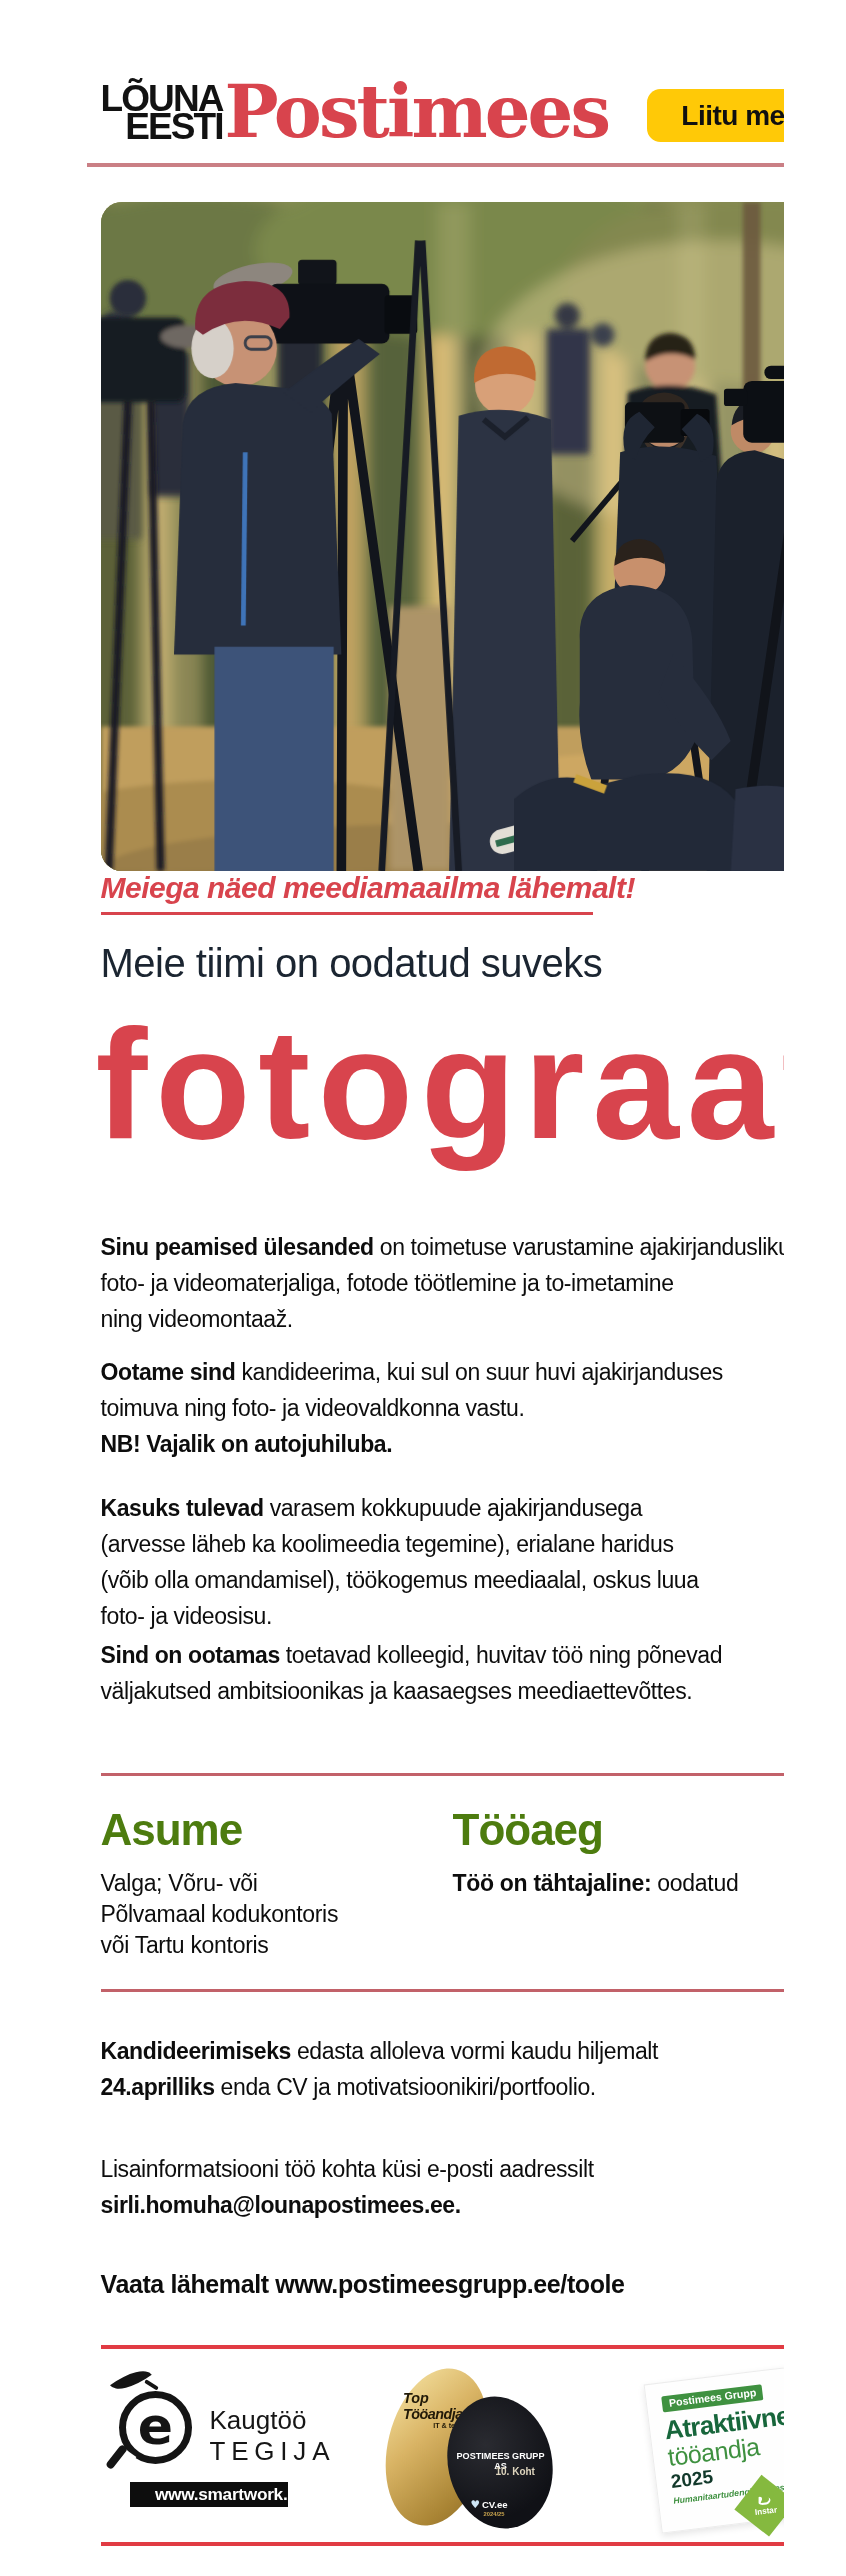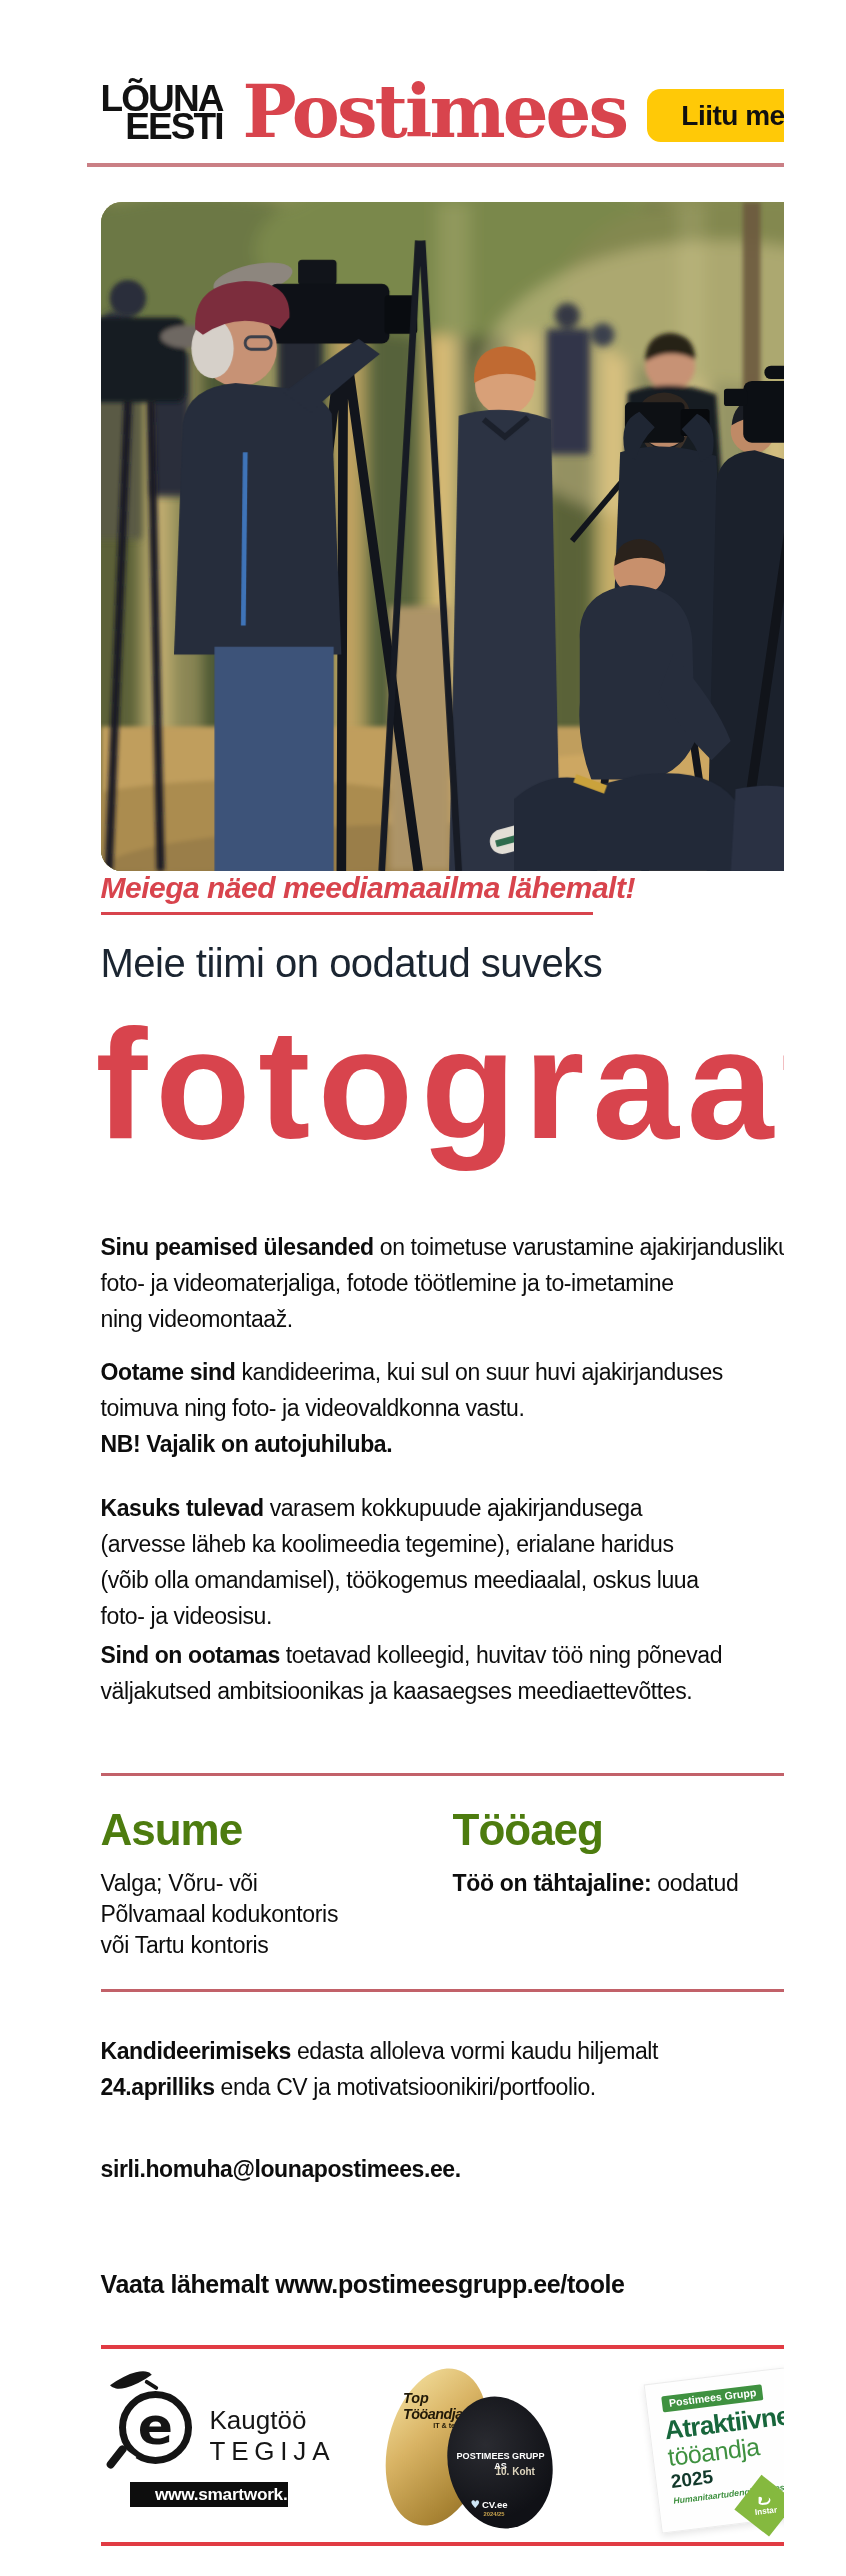--- a/index.html
+++ b/index.html
@@ -2,21 +2,21 @@
 <html><head>
 <meta charset="utf-8">
 <style>
   * { margin:0; padding:0; box-sizing:border-box; }
   body { background:#fff; font-family:"Liberation Sans", sans-serif; }
   .page { position:relative; width:721px; height:2576px; background:#fff; overflow:hidden; margin:0 auto; }
 
   
   .logo-block { position:absolute; left:38px; top:85px; display:flex; align-items:flex-start; }
   .logo-stack { font-weight:800; font-size:37px; line-height:28px; letter-spacing:-1.9px; text-align:right; color:#121212; }
-  .logo-brand { font-family:"DejaVu Serif", serif; font-weight:bold; font-size:72px; line-height:58px; color:#d8444d; letter-spacing:-2.9px; margin-left:20px; position:relative; top:-1.9px; }
+  .logo-brand { font-family:"DejaVu Serif", serif; font-weight:bold; font-size:72px; line-height:58px; color:#d8444d; letter-spacing:-2.9px; margin-left:2px; position:relative; top:-1.9px; }
   .join-btn { position:absolute; left:584px; top:89px; width:227px; height:53px; background:#ffc907; border-radius:13.5px; border:none; color:#101010; font-weight:800; font-size:28px; display:flex; align-items:center; justify-content:center; font-family:"Liberation Sans",sans-serif; cursor:pointer; letter-spacing:-0.5px; }
   .line-header { position:absolute; top:163px; left:24px; width:798px; height:3.8px; background:#ca7f85; }
 
   
   .photo { position:absolute; left:38px; top:202px; width:772px; height:669px; border-radius:21px; overflow:hidden; background:#8e9157; }
   .photo svg { display:block; }
 
   .tagline { position:absolute; left:38px; top:871px; font-size:30px; font-style:italic; font-weight:600; color:#d8444d; letter-spacing:-0.5px; }
   .tagline-rule { position:absolute; left:38px; top:912px; width:492px; height:2.9px; background:#d8444d; }
 
@@ -276,21 +276,21 @@
   <div class="col col-tooaeg">
     <div class="col-heading">Tööaeg</div>
     <div class="col-body"><b>Töö on tähtajaline:</b><span> oodatud</span></div>
   </div>
 
   <div class="line-mid mid2"></div>
 
   <p class="para ap1"><b>Kandideerimiseks</b><span> edasta alloleva vormi kaudu hiljemalt
 </span><b>24.aprilliks</b><span> enda CV ja motivatsioonikiri/portfoolio.</span></p>
 
-  <p class="para ap2"><b>sirli.homuha@lounapostimees.ee.</b></p>
+  <p class="para ap2"><span>Lisainformatsiooni töö kohta küsi e-posti aadressilt</span><b>sirli.homuha@lounapostimees.ee.</b></p>
 
   <p class="para ap3">Vaata lähemalt www.postimeesgrupp.ee/toole</p>
 
   <div class="line-foot foot1"></div>
 
   <div class="sw">
     <div class="sw-leaf"></div>
     <div class="sw-stem"></div>
     <div class="sw-ring"></div>
     <div class="sw-gap"></div>

